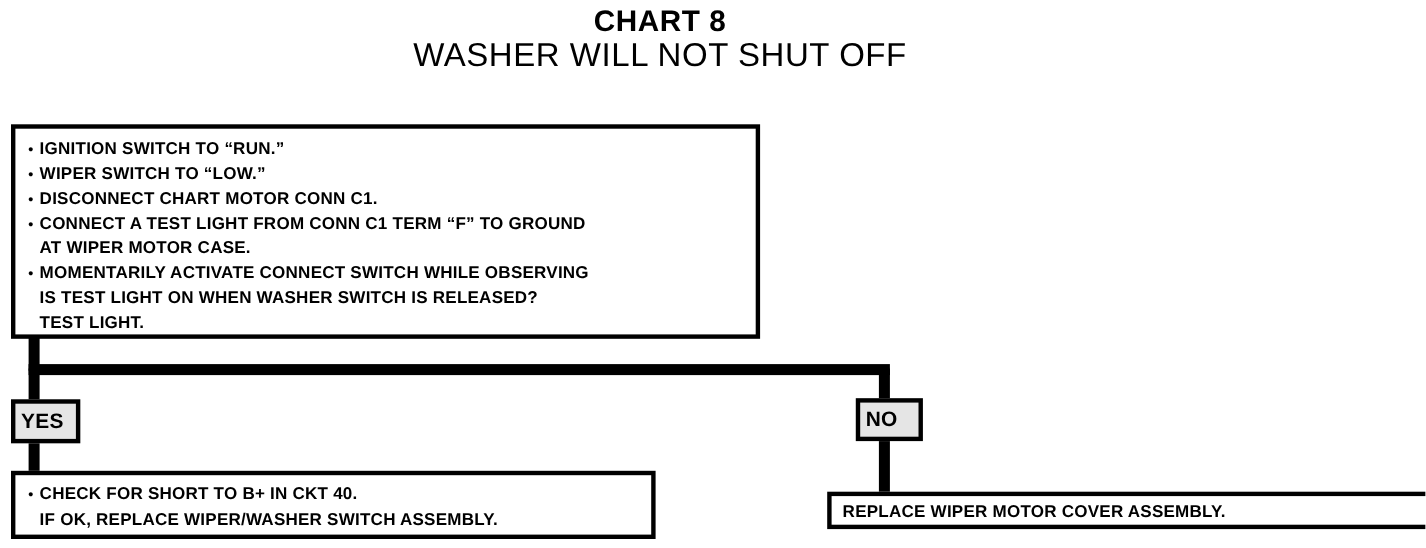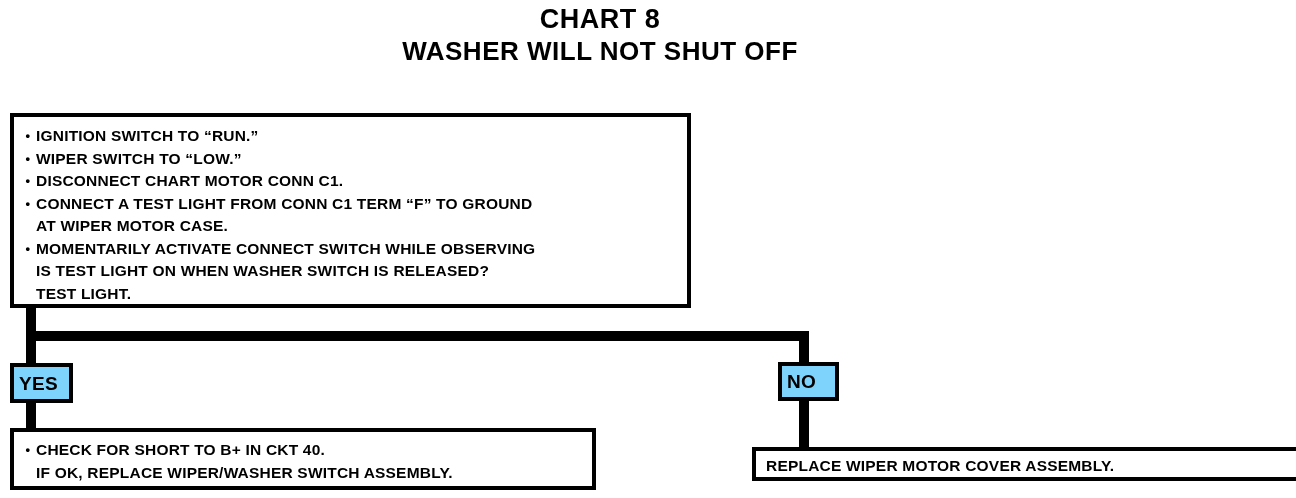--- a/index.html
+++ b/index.html
@@ -29,22 +29,22 @@
     text-align: center;
   }
   .title-line1 {
     font-size: 27px;
     font-weight: bold;
     letter-spacing: 0.5px;
     line-height: 30px;
     white-space: nowrap;
   }
   .title-line2 {
-    font-size: 26px;
-    font-weight: bold;
+    font-size: 30px;
+    font-weight: normal;
     letter-spacing: 0.5px;
     line-height: 34px;
     white-space: nowrap;
   }
 
   
   .box {
     position: absolute;
     background: #ffffff;
     border: 4px solid #000000;
@@ -72,21 +72,21 @@
     left: 752px;
     top: 447px;
     width: 608px;
     height: 34px;
     padding: 4px 10px 4px 10px;
   }
 
   
   .decision-box {
     position: absolute;
-    background: #7dd3fc;
+    background: #e5e5e5;
     border: 4px solid #000000;
     box-sizing: border-box;
     display: flex;
     align-items: center;
     justify-content: flex-start;
     padding-left: 5px;
   }
   #yes-box {
     left: 10px;
     top: 363px;

